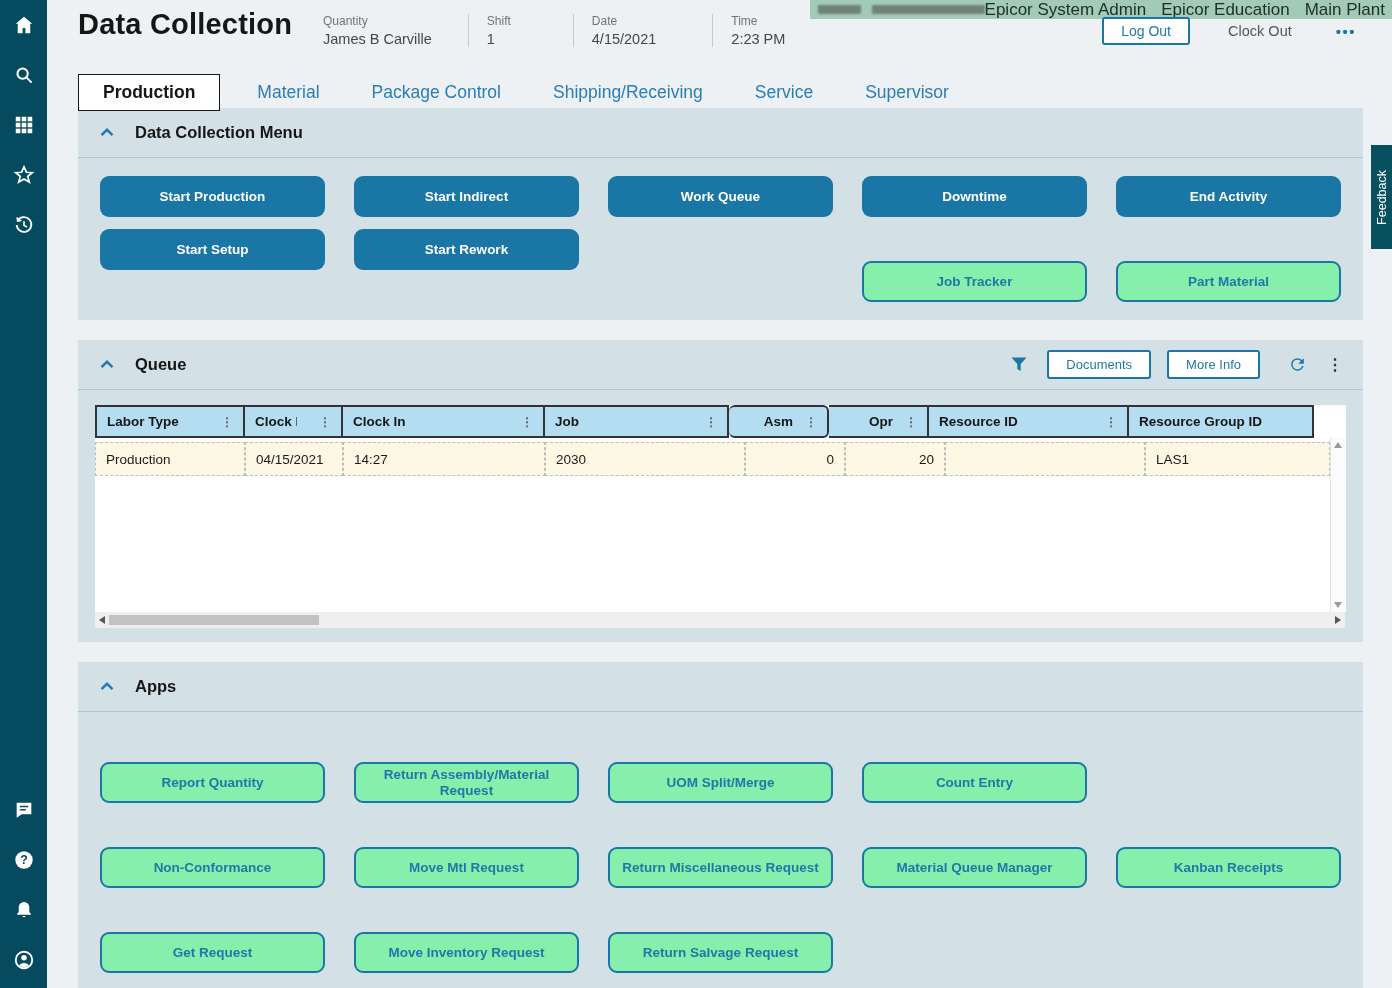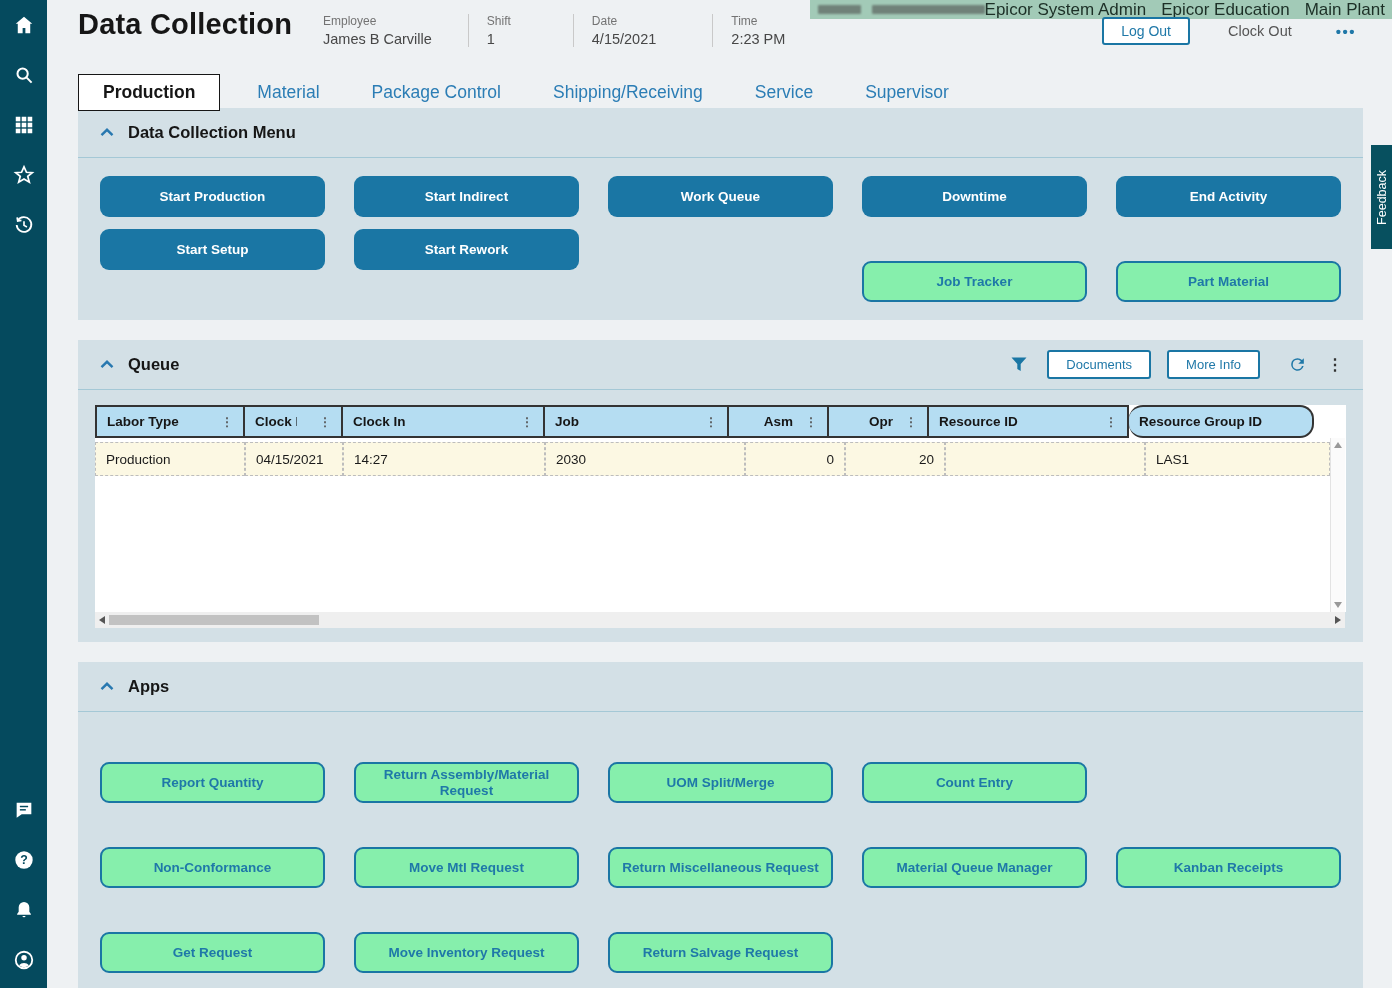--- a/index.html
+++ b/index.html
@@ -43,21 +43,21 @@
 
   
   .tabs-row { position:absolute; left:31px; top:74px; display:flex; align-items:center; }
   .tab { font-size:17.5px; color:#2b7db5; margin-right:52px; padding:8px 0; cursor:pointer; white-space:nowrap; }
   .tab.active { background:#fff; color:#161616; font-weight:bold; border:1px solid #161616;
     padding:7px 24px; margin-right:37px; }
 
   
   .panel { margin:0 29px 20px 31px; background:#d3e0e6; }
   .panel-header { height:50px; display:flex; align-items:center; padding:0 20px 0 22px;
-    border-bottom:1px solid #a4c8d6; }
+    border-bottom:1px solid #a4c8d6;gap:7px; }
   .panel-chevron { display:flex; cursor:pointer; margin-right:14px; }
   .panel-title { font-size:16.5px; font-weight:bold; color:#161616; }
   .panel-body { padding:18px 22px; }
 
   .btn-grid { display:grid; grid-template-columns:repeat(5,1fr); gap:12px 29px; }
   .btn-grid + .btn-grid { margin-top:12px; }
   .mes-btn { height:41px; border-radius:9px; font-size:13.5px; font-weight:bold; font-family:inherit;
     cursor:pointer; line-height:1.15; padding:2px 8px; }
   .mes-btn.filled { background:#1a76a4; border:none; color:#fff; }
   .mes-btn.outline { background:#86efac; border:2px solid #1a76a4; color:#1f78a8;margin-top:32px; }
@@ -186,21 +186,21 @@
     </div>
 </nav>
 
 <div class="main">
 
   <header class="topbar">
     <h1 class="page-title">Data Collection</h1>
 
     <div class="info-row">
       <div class="info-field">
-        <div class="info-label">Employee</div>
+        <div class="info-label">Quantity</div>
         <div class="info-value">James B Carville</div>
       </div>
       <div class="info-field shift">
         <div class="info-label">Shift</div>
         <div class="info-value">1</div>
       </div>
       <div class="info-field date">
         <div class="info-label">Date</div>
         <div class="info-value">4/15/2021</div>
       </div>
@@ -300,33 +300,33 @@
                 <span class="th-kebab">⋮</span>
               </div>
               <div class="th" style="width: 202px;">
                 <span class="th-label">Clock In</span>
                 <span class="th-kebab">⋮</span>
               </div>
               <div class="th" style="width: 184px;">
                 <span class="th-label">Job</span>
                 <span class="th-kebab">⋮</span>
               </div>
-              <div class="th align-right" style="width: 100px;">
+              <div class="th align-right" style="width: 100px; border-radius: 6px;">
                 <span class="th-label">Asm</span>
                 <span class="th-kebab">⋮</span>
               </div>
               <div class="th align-right" style="width: 100px;">
                 <span class="th-label">Opr</span>
                 <span class="th-kebab">⋮</span>
               </div>
               <div class="th" style="width: 200px;">
                 <span class="th-label">Resource ID</span>
                 <span class="th-kebab">⋮</span>
               </div>
-              <div class="th" style="width: 185px; border-radius: 14px;">
+              <div class="th" style="width: 185px;">
                 <span class="th-label">Resource Group ID</span>
               </div>
             </div>
             <div class="t-row">
               <div class="td" style="width: 150px;">Production</div>
               <div class="td" style="width: 98px;">04/15/2021</div>
               <div class="td" style="width: 202px;">14:27</div>
               <div class="td" style="width: 200px;">2030</div>
               <div class="td align-right" style="width: 100px;">0</div>
               <div class="td align-right" style="width: 100px;">20</div>

